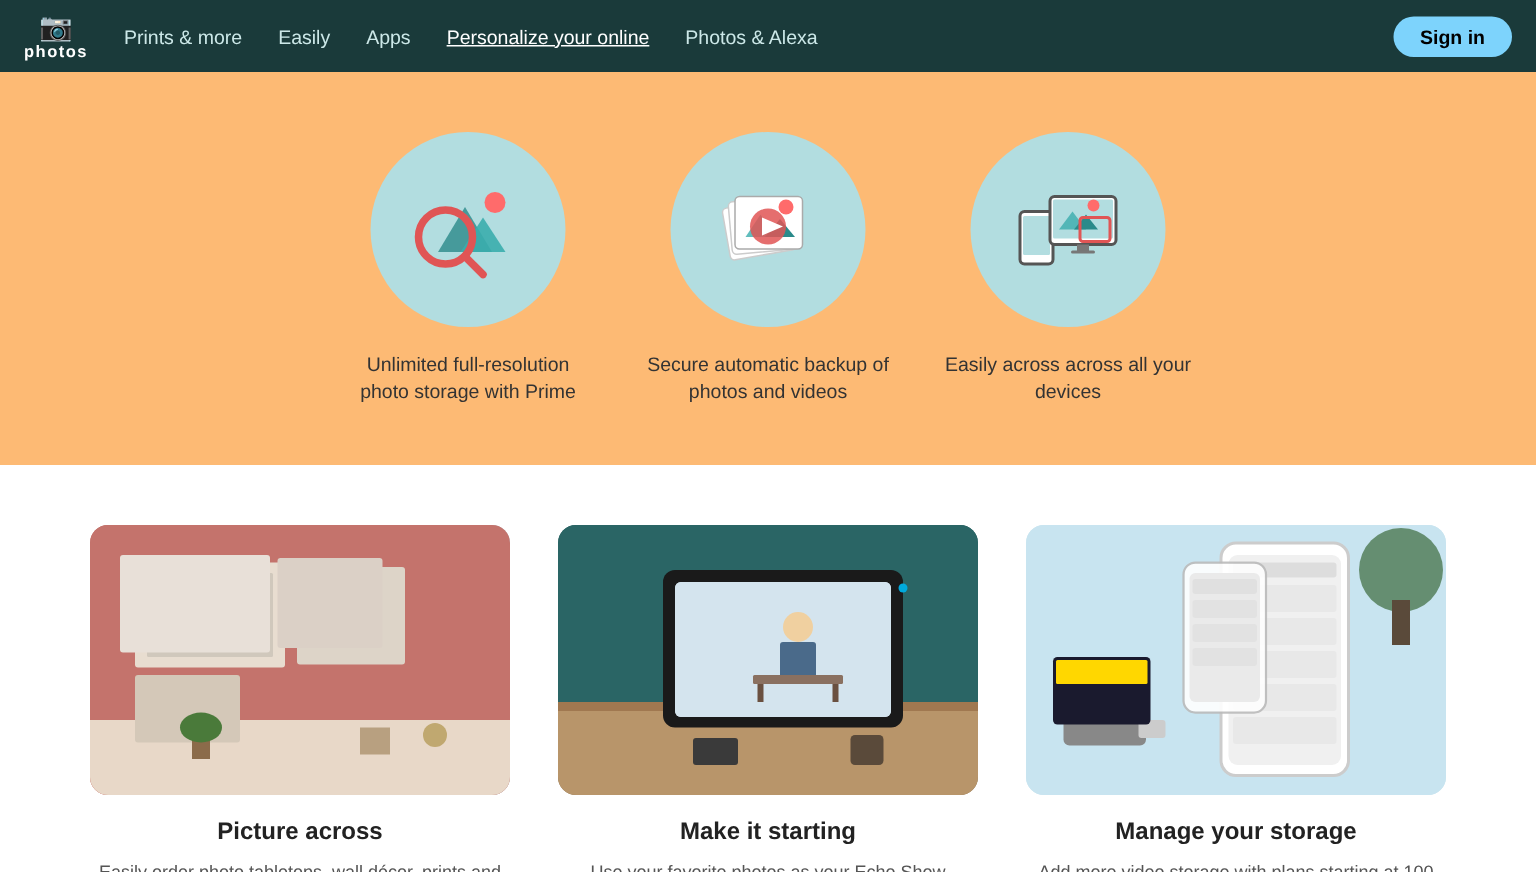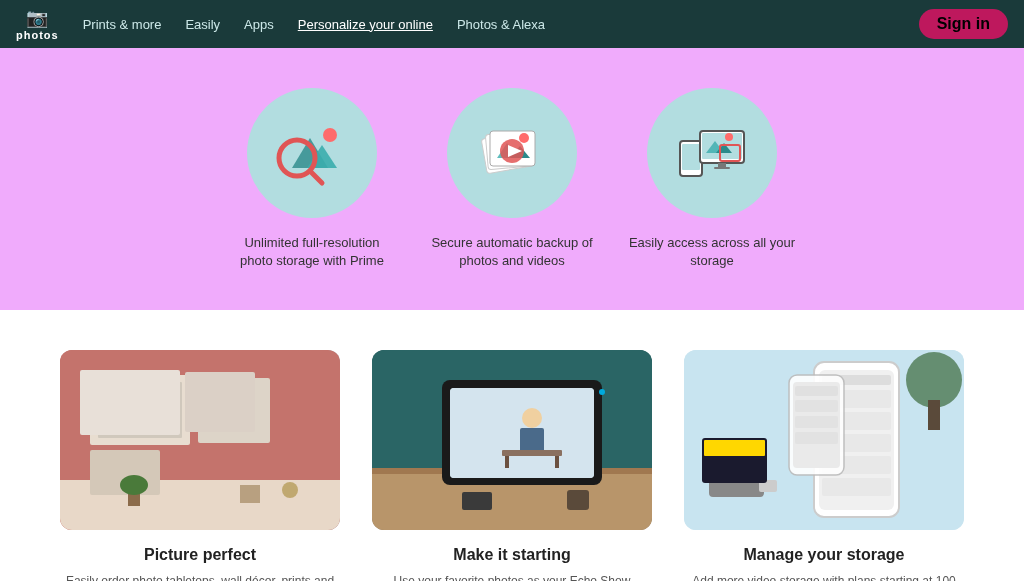--- a/index.html
+++ b/index.html
@@ -37,33 +37,33 @@
     .nav-links a {
       color: #cce8e8;
       text-decoration: none;
       font-size: 13px;
     }
     .nav-links a.active {
       color: white;
       text-decoration: underline;
     }
     .sign-in-btn {
-      background: #be185d;
+      background: #7dd3fc;
       color: black;
       border: none;
       border-radius: 20px;
       padding: 6px 18px;
-      font-size: 16px;
+      font-size: 13px;
       font-weight: bold;
       cursor: pointer;
     }
 
     
     .features-section {
-      background: #f0abfc;
+      background: #fdba74;
       padding: 40px 25px;
       display: flex;
       justify-content: center;
       gap: 0;
     }
     .feature-item {
       display: flex;
       flex-direction: column;
       align-items: center;
       text-align: center;
@@ -234,21 +234,21 @@
         <polygon points="34,40 43,28 52,40" fill="#3aadad" opacity="0.8"></polygon>
         <polygon points="44,40 52,30 60,40" fill="#2a8a8a"></polygon>
         <circle cx="57" cy="24" r="4" fill="#ff6b6b"></circle>
 
         <rect x="48" y="32" width="20" height="16" rx="2" fill="none" stroke="#e05555" stroke-width="2"></rect>
 
         <rect x="46" y="50" width="8" height="5" fill="#777"></rect>
         <rect x="42" y="54" width="16" height="2" rx="1" fill="#777"></rect>
       </svg>
     </div>
-    <p class="feature-text">Easily access across all your storage</p>
+    <p class="feature-text">Easily across across all your devices</p>
   </div>
 
 
 </section>
 
 <section class="cards-section">
 
   <div class="card">
     <div class="card-image card-image-1">
       <svg width="280" height="180" viewBox="0 0 280 180" xmlns="http://www.w3.org/2000/svg">
@@ -265,21 +265,21 @@
 
         <rect x="138" y="28" width="72" height="65" rx="2" fill="#ddd4c8"></rect>
 
         <rect x="68" y="138" width="12" height="18" fill="#8b6b4a"></rect>
         <ellipse cx="74" cy="135" rx="14" ry="10" fill="#4a7a3a"></ellipse>
 
         <rect x="180" y="135" width="20" height="18" fill="#b8a080"></rect>
         <circle cx="230" cy="140" r="8" fill="#c0a870"></circle>
       </svg>
     </div>
-    <h3 class="card-title">Picture perfect</h3>
+    <h3 class="card-title">Picture across</h3>
     <p class="card-desc">Easily order photo tabletops, wall décor, prints and more online or in the app</p>
   </div>
 
   <div class="card">
     <div class="card-image card-image-2">
       <svg width="280" height="180" viewBox="0 0 280 180" xmlns="http://www.w3.org/2000/svg">
 
         <rect width="280" height="120" fill="#2a6565"></rect>
 
         <rect y="120" width="280" height="60" fill="#b8956a"></rect>

